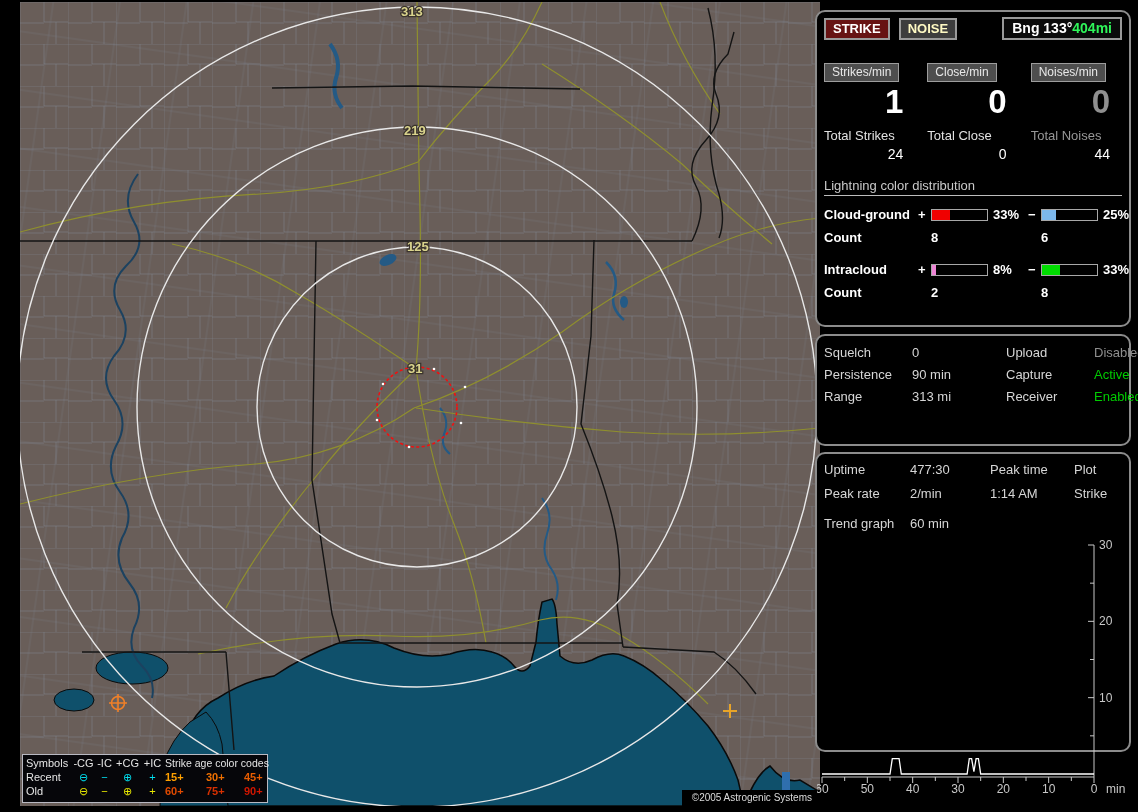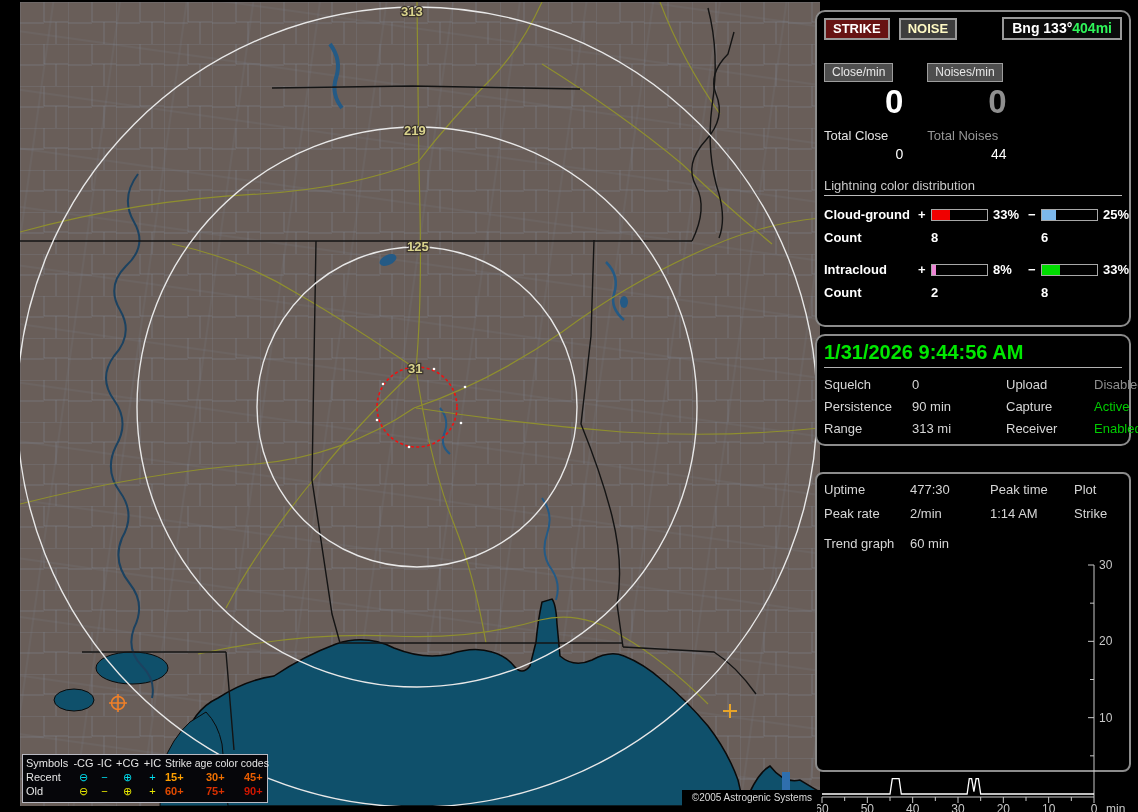--- a/index.html
+++ b/index.html
@@ -15,21 +15,21 @@
   .legend-grid .agehdr{grid-column:6/9;white-space:nowrap;font-size:10.5px;}
   .legend-grid .sym{text-align:center;}
   .legend-grid .age{font-weight:bold;}
   .copyright{position:absolute;right:0;bottom:0;background:#000;color:#dcdcdc;font-size:10px;
              padding:2px 8px 3px 10px;}
   
   .panel{position:absolute;left:815px;width:316px;background:#000;border:2px solid #8c8c8c;
          border-radius:10px;box-sizing:border-box;}
   .panel1{top:10px;height:317px;}
   .panel2{top:334px;height:112px;}
-  .panel3{top:472px;height:300px;border-radius:8px;}
+  .panel3{top:452px;height:300px;}
   
   .p1-header{display:flex;align-items:center;margin:5px 7px 0 7px;}
   .btn{font-size:13px;font-weight:bold;padding:1px 7px 2px 7px;border:2px solid #9a9a9a;cursor:pointer;}
   .btn-strike{background:#671313;color:#fff;}
   .btn-noise{background:#3d3d3d;color:#fef9c3;margin-left:9px;}
   .bng-box{margin-left:auto;border:2px solid #9a9a9a;background:#0a0a0a;padding:1px 8px 2px 8px;
            display:flex;font-size:14px;font-weight:bold;}
   .bng-box .brg{color:#fff;}
   .bng-box .dist{color:#2ff55a;}
   .counters{display:grid;grid-template-columns:1fr 1fr 1fr;column-gap:12px;margin:22px 7px 0 7px;}
@@ -201,20 +201,26 @@
       <button class="btn btn-strike">STRIKE</button>
       <button class="btn btn-noise">NOISE</button>
       <div class="bng-box">
         <span class="brg">Bng 133°</span>
         <span class="dist">404mi</span>
       </div>
     </div>
 
     <div class="counters">
       <div>
+        <span class="chip">Strikes/min</span>
+        <div class="rate">1</div>
+        <div class="tlabel">Total Strikes</div>
+        <div class="tval">24</div>
+      </div>
+      <div>
         <span class="chip">Close/min</span>
         <div class="rate">0</div>
         <div class="tlabel">Total Close</div>
         <div class="tval">0</div>
       </div>
       <div>
         <span class="chip">Noises/min</span>
         <div class="rate dim">0</div>
         <div class="tlabel dim">Total Noises</div>
         <div class="tval">44</div>
@@ -264,21 +270,20 @@
       <span></span>
       <span>2</span>
       <span></span>
         <span></span>
       <span>8</span>
       <span></span>
     </div>
   </div>
 
   <div class="panel panel2">
-    <div class="datetime">1/31/2026 9:44:56 AM</div>
     <div class="settings">
       <span>Squelch</span>
       <span>0</span>
       <span>Upload</span>
       <span style="color: rgb(143, 143, 143);">Disabled</span>
 
       <span>Persistence</span>
       <span>90 min</span>
       <span>Capture</span>
       <span style="color: rgb(0, 204, 0);">Active</span>

